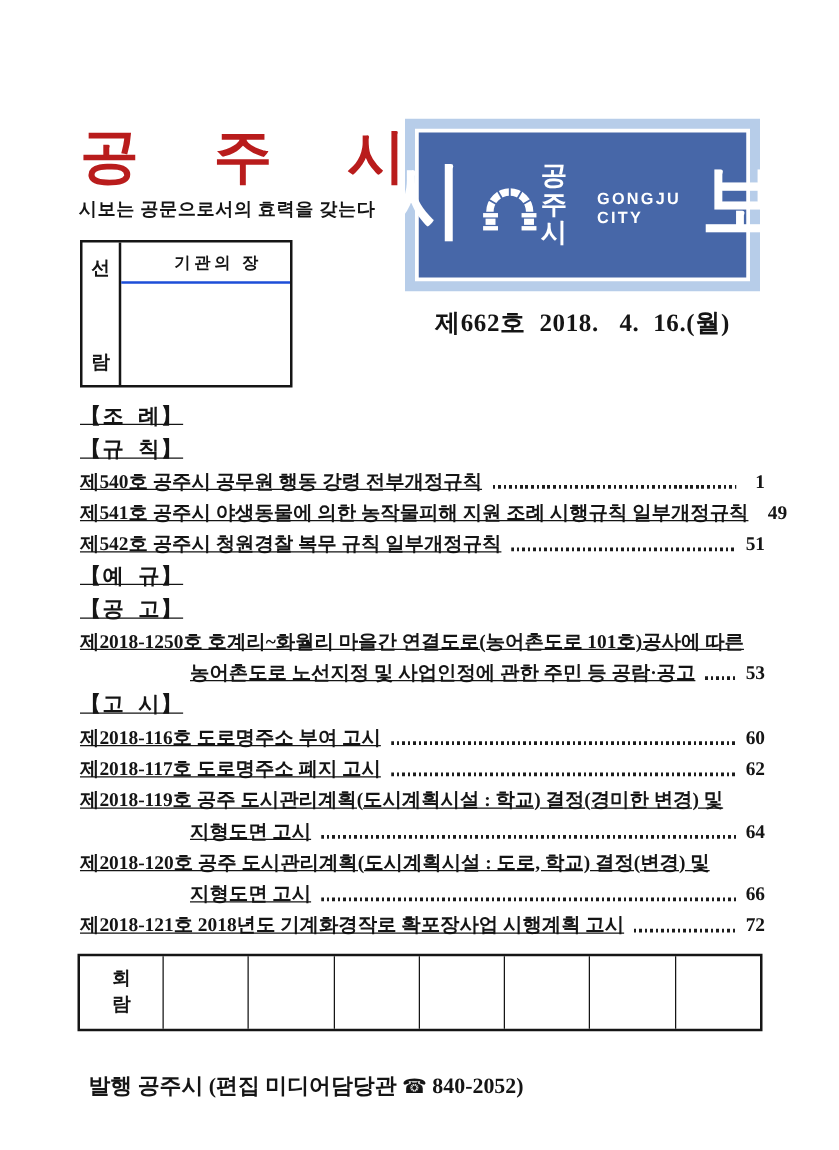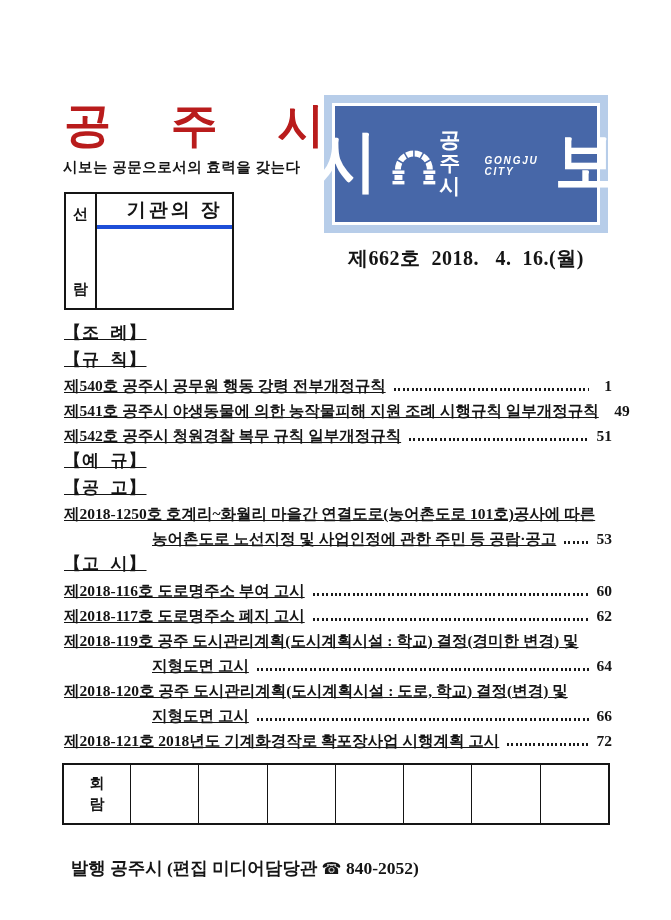--- a/index.html
+++ b/index.html
@@ -20,41 +20,41 @@
     position:absolute;left:64px;top:192px;width:170px;height:118px;
     border:2px solid #151515;box-sizing:border-box;display:flex;background:#fff;
   }
   .approval .side{
     flex:0 0 29px;border-right:2px solid #151515;
     display:flex;flex-direction:column;justify-content:space-between;align-items:center;
     padding:11px 0 9px;font-size:15px;
   }
   .approval .main{flex:1;display:flex;flex-direction:column;}
   .approval .hdr{
-    height:31px;border-bottom:4px solid #1d4ed8;
+    height:31px;border-bottom:2px solid #1d4ed8;
     display:flex;align-items:center;justify-content:center;
-    font-size:19px;letter-spacing:3px;padding-left:20px;
+    font-size:13px;letter-spacing:3px;padding-left:20px;
   }
   .approval .blank{flex:1;}
   
   .logo{
     position:absolute;left:324px;top:95px;width:284px;height:138px;
     background:#b7cde9;padding:8px;box-sizing:border-box;
   }
   .logo-white{width:100%;height:100%;background:#ffffff;padding:3px;box-sizing:border-box;}
   .logo-core{
     width:100%;height:100%;background:#4767a8;box-sizing:border-box;
     display:flex;align-items:center;justify-content:center;gap:12px;color:#fff;
   }
   .logo-char{font-size:62px;line-height:1;transform:scaleY(1.08);margin-top:-6px;}
   .emblem-col{display:flex;flex-direction:row;align-items:center;margin-top:2px;}
   .emblem-col .kname{font-size:21px;letter-spacing:2px;line-height:1.1;margin-top:-3px;}
   .emblem-col .ename{
-    font-size:10px;letter-spacing:1.8px;margin-top:2px;
-    font-family:"Liberation Sans","DejaVu Sans",sans-serif;font-weight:bold;font-style:italic;
+    font-size:13px;letter-spacing:1.8px;margin-top:2px;
+    font-family:"Liberation Sans","DejaVu Sans",sans-serif;font-weight:bold;
   }
   .issue-line{
     position:absolute;left:324px;top:245px;width:284px;text-align:center;
     font-size:20px;white-space:pre;letter-spacing:.5px;
   }
   
   .toc{position:absolute;left:64px;top:320px;width:548px;}
   .toc-row{display:flex;align-items:baseline;}
   .toc-row.section{font-size:17px;line-height:26.5px;letter-spacing:1px;}
   .toc-row.item{font-size:15.5px;line-height:25px;}

